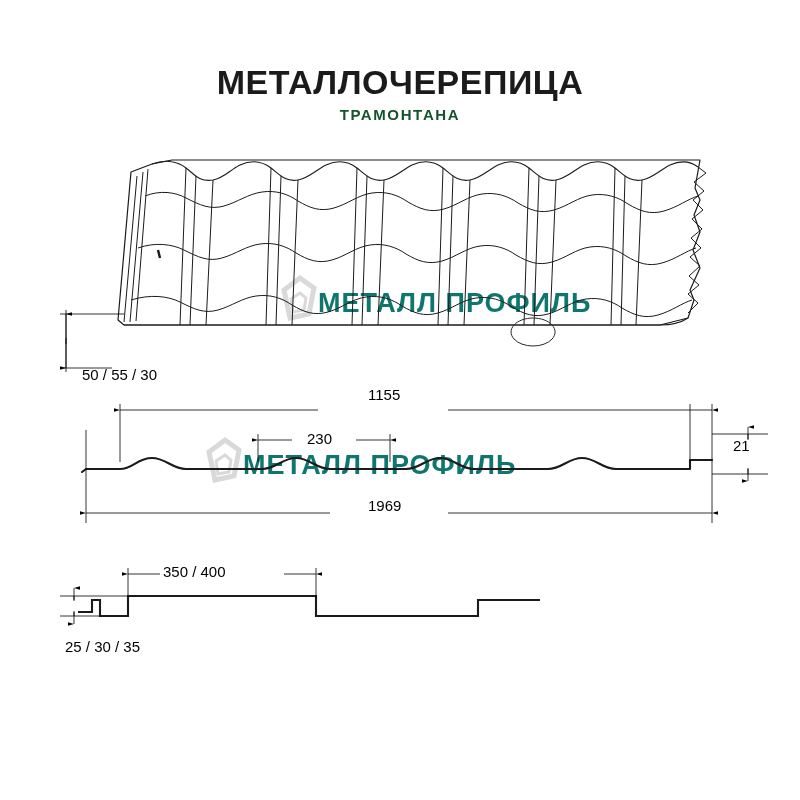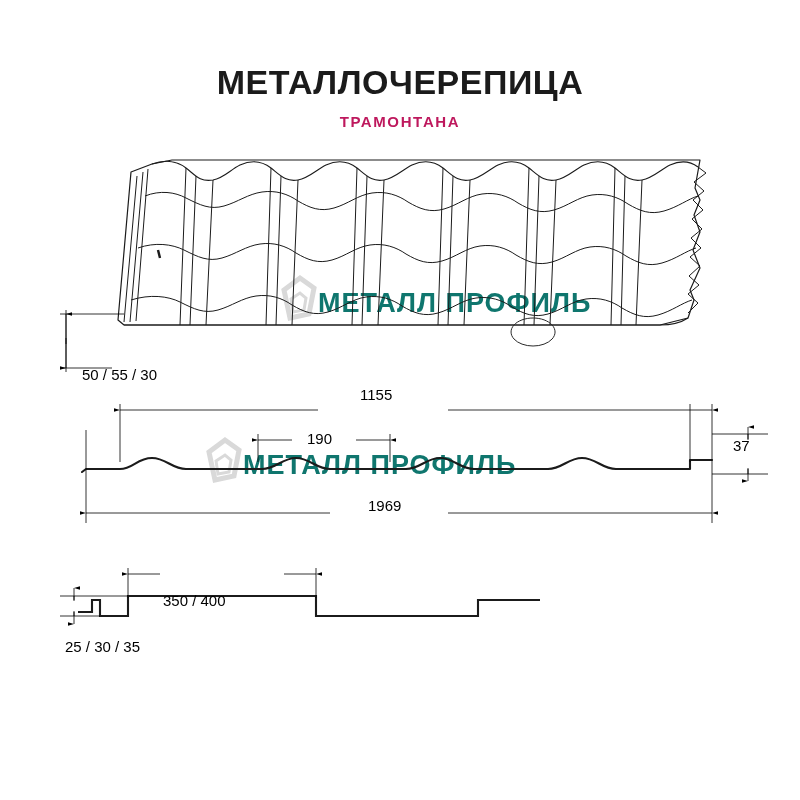--- a/index.html
+++ b/index.html
@@ -31,22 +31,22 @@
     font-size: 34px;
     font-weight: bold;
     letter-spacing: 0.5px;
     line-height: 40px;
     color: #1b1b1b;
   }
   .sub-title {
     font-size: 15px;
     font-weight: bold;
     letter-spacing: 1.6px;
-    margin-top: 11px;
-    color: #be185d;
+    margin-top: 4px;
+    color: #14532d;
   }
   svg.drawing {
     position: absolute;
     left: 0;
     top: 0;
   }
   .dim-label {
     position: absolute;
     font-size: 15px;
     color: #000;
@@ -247,25 +247,25 @@
       <line x1="60" y1="616" x2="100" y2="616"></line>
       <line x1="74" y1="588" x2="74" y2="600" marker-start="url(#arrU)"></line>
       <line x1="74" y1="612" x2="74" y2="624" marker-end="url(#arrD)"></line>
       <line x1="74" y1="596" x2="74" y2="601"></line>
       <line x1="74" y1="611" x2="74" y2="616"></line>
     </g>
   </svg>
 
   <div class="dim-label" style="left:82px; top:366px;">50 / 55 / 30</div>
 
-  <div class="dim-label" style="left:360px; top:386px;text-align:right;">1155</div>
-
-  <div class="dim-label" style="left:307px; top:430px;">190</div>
-
-  <div class="dim-label" style="left:733px; top:437px;">37</div>
+  <div class="dim-label" style="left:368px; top:386px;text-align:right;">1155</div>
+
+  <div class="dim-label" style="left:307px; top:430px;">230</div>
+
+  <div class="dim-label" style="left:733px; top:437px;">21</div>
 
   <div class="dim-label" style="left:368px; top:497px;">1969</div>
 
-  <div class="dim-label" style="left:163px; top:592px;">350 / 400</div>
+  <div class="dim-label" style="left:163px; top:563px;">350 / 400</div>
 
   <div class="dim-label" style="left:22px; top:638px;margin-left:43px;">25 / 30 / 35</div>
 
 </div>
 
 </body></html>

